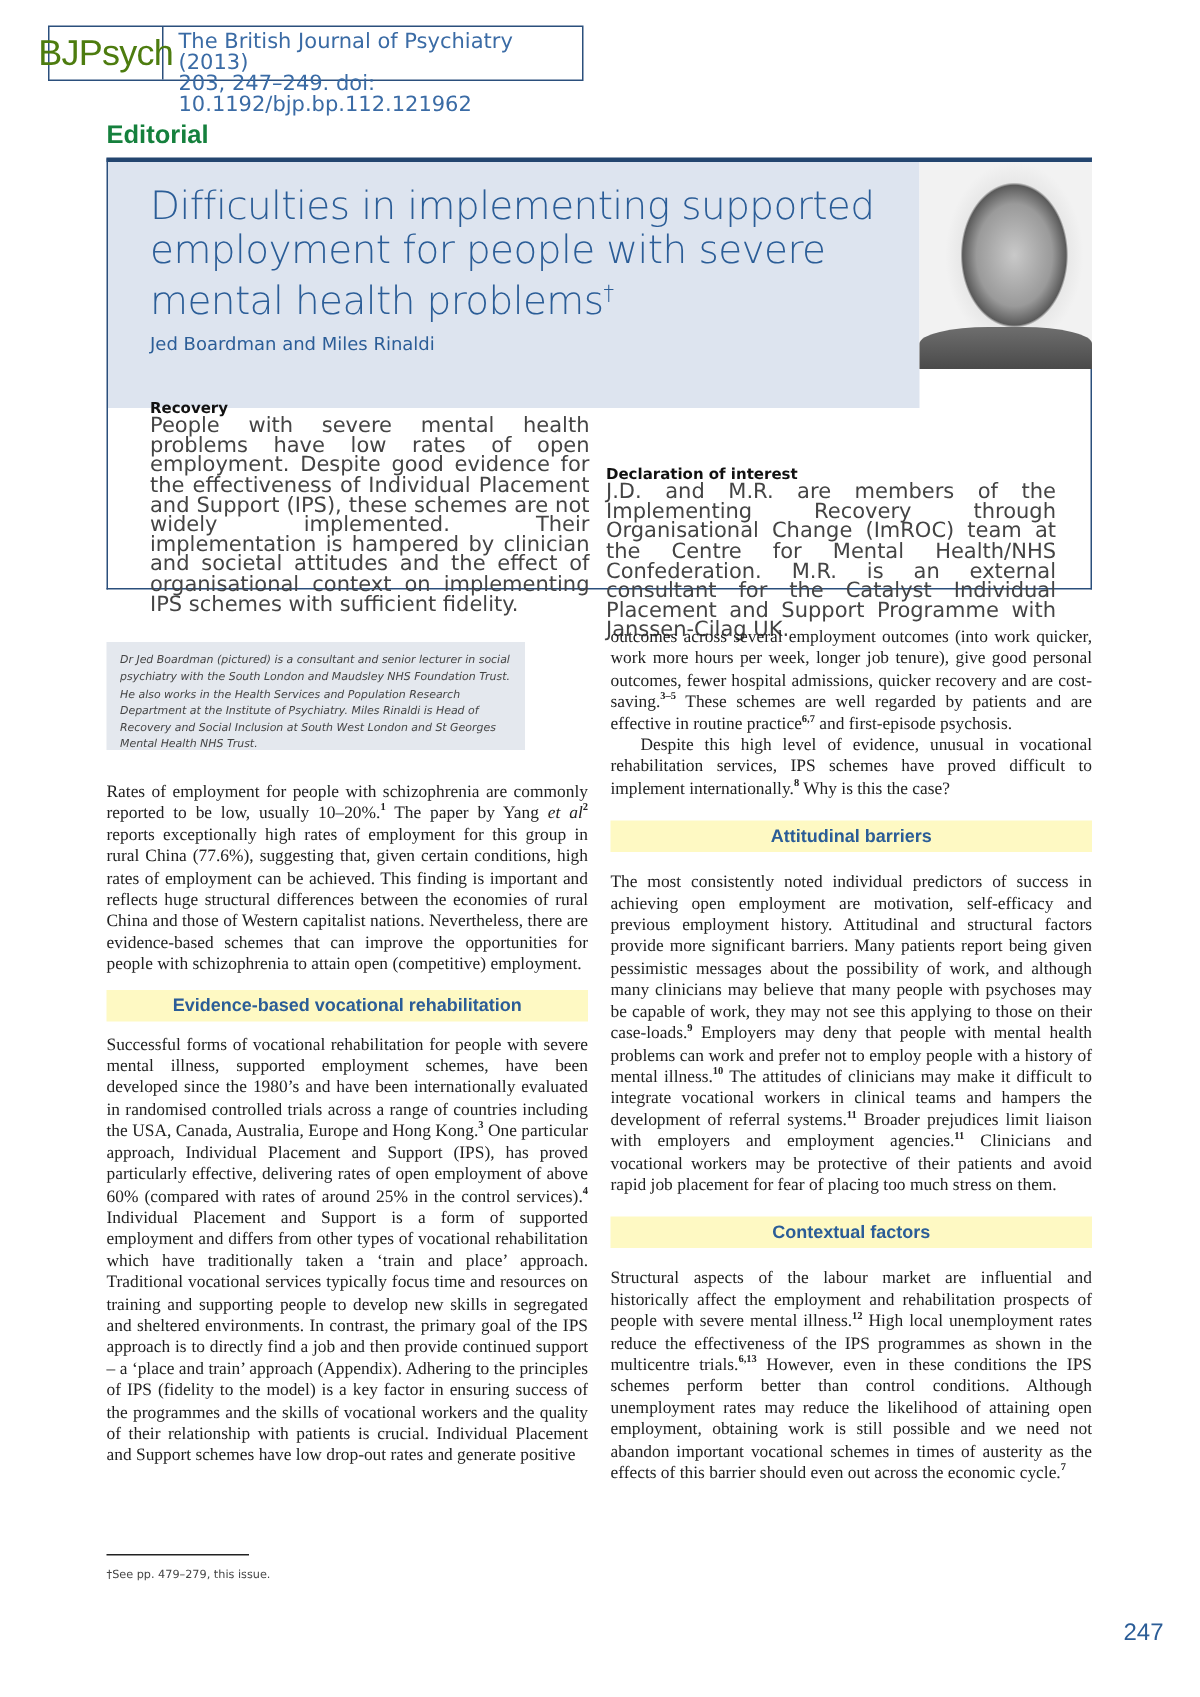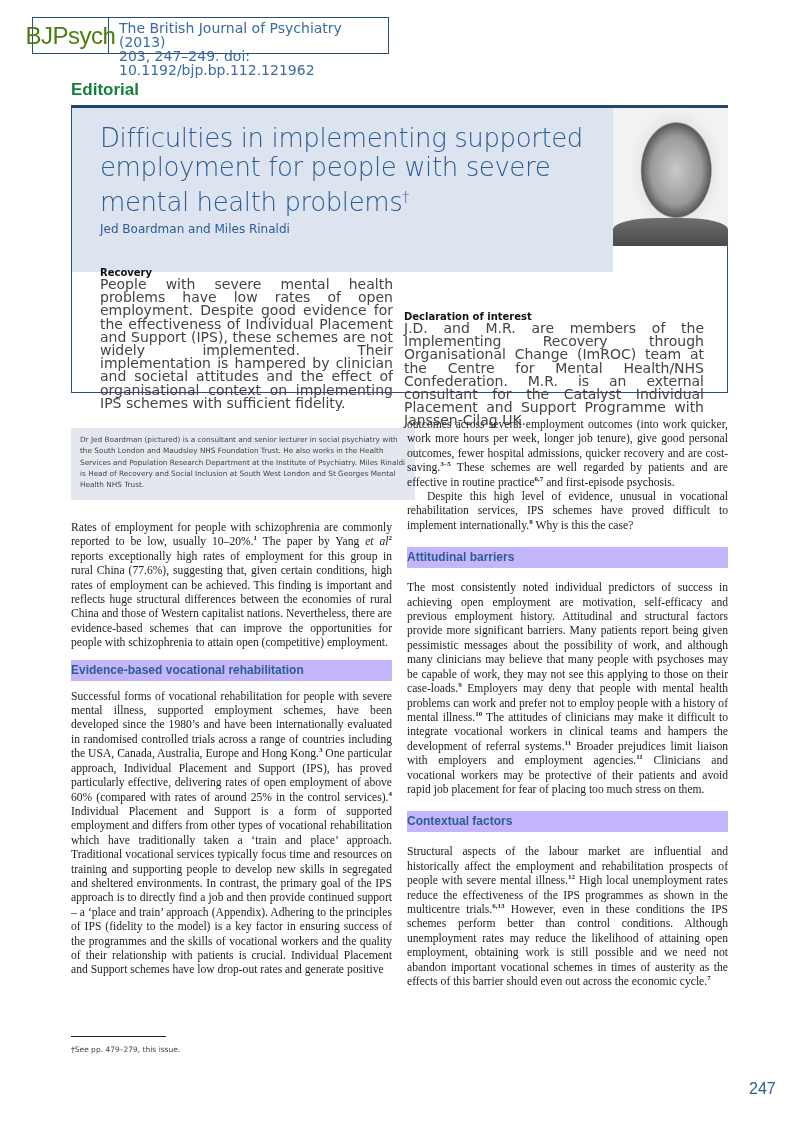--- a/index.html
+++ b/index.html
@@ -12,26 +12,26 @@
   .title-band { position: absolute; left: 0; top: 0; width: 541px; height: 164px; background: #dde4ef; }
   .title { position: absolute; left: 28px; top: 16px; font-family: "DejaVu Sans", sans-serif; font-weight: 300; font-size: 26px; line-height: 29px; color: #2b5d97; letter-spacing: -0.4px; width: 500px; }
   .title sup { font-size: 14px; }
   .authors { position: absolute; left: 28px; top: 114px; font-family: "DejaVu Sans", sans-serif; font-size: 12px; color: #2b5d97; }
   .photo { position: absolute; left: 541px; top: 0; width: 115px; height: 138px; background: radial-gradient(ellipse 40% 45% at 55% 45%, #c9c9c9 0%, #9a9a9a 55%, #5a5a5a 75%, #e8e8e8 78%, #f2f2f2 100%); }
   .photo-shoulder { position: absolute; left: 0; bottom: 0; width: 115px; height: 28px; background: linear-gradient(#6e6e6e, #4a4a4a); border-radius: 40% 40% 0 0; }
   .summary { position: absolute; left: 28px; top: 159px; width: 293px; }
   .declaration { position: absolute; left: 332px; top: 159px; width: 300px; margin-top: 44px; }
   .box-head { font-family: "DejaVu Sans", sans-serif; font-weight: bold; font-size: 10px; color: #111; }
   .box-text { font-family: "DejaVu Sans", sans-serif; font-size: 14px; line-height: 13.2px; color: #444; text-align: justify; }
-  .bio { position: absolute; left: 71px; top: 428px; width: 344px; height: 72px; background: #e4e8ee; box-sizing: border-box; padding: 6px 9px; font-family: "DejaVu Sans", sans-serif; font-size: 7.3px; line-height: 11.3px; color: #444; }
+  .bio { position: absolute; left: 71px; top: 428px; width: 279px; height: 72px; background: #e4e8ee; box-sizing: border-box; padding: 6px 9px; font-family: "DejaVu Sans", sans-serif; font-size: 7.3px; line-height: 11.3px; color: #444; font-style: italic; }
   .col { position: absolute; width: 321px; font-size: 11.6px; line-height: 14.4px; text-align: justify; color: #222; }
   .col p { margin: 0; }
   .col sup { font-size: 7px; line-height: 0; font-weight: bold; }
   .indent { text-indent: 20px; }
-  .section-head { height: 21px; background: #c4b5fd; font-family: "Liberation Sans", sans-serif; font-weight: bold; font-size: 12px; line-height: 21px; color: #2b5d97; }
+  .section-head { height: 21px; background: #fef9c3; text-align: center; font-family: "Liberation Sans", sans-serif; font-weight: bold; font-size: 12px; line-height: 21px; color: #2b5d97; }
   .footnote-rule { position: absolute; left: 71px; top: 1036px; width: 95px; border-top: 1px solid #222; }
   .footnote { position: absolute; left: 71px; top: 1045px; font-family: "DejaVu Sans", sans-serif; font-size: 7.5px; color: #444; }
   .page-number { position: absolute; left: 749px; top: 1080px; font-family: "Liberation Sans", sans-serif; font-size: 16px; color: #2b5d97; text-align: center; }
 </style>
 </head>
 <body>
 
 <div class="header-box">
   <div class="logo">BJPsych</div>
   <div class="journal-info">

